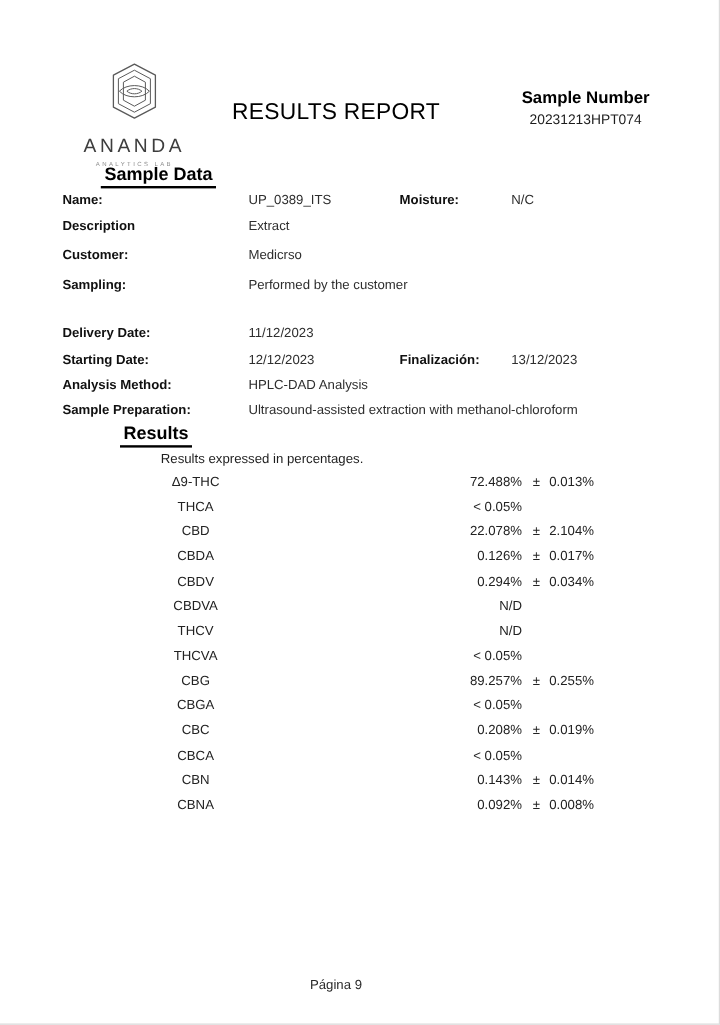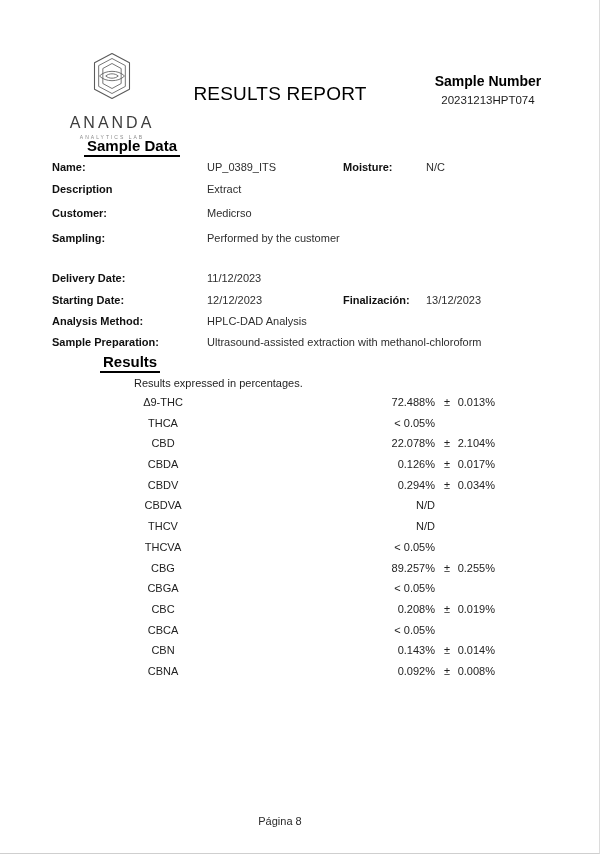--- a/index.html
+++ b/index.html
@@ -8,21 +8,21 @@
     font-family:"Liberation Sans", sans-serif; color:#1f1f1f;
     overflow:hidden; box-sizing:border-box;
     border-right:1px solid #dcdcdc; border-bottom:1px solid #cfcfcf;
   }
   .abs { position:absolute; }
   .label { font-weight:700; font-size:11px; color:#101010; }
   .value { font-size:11px; color:#2e2e2e;text-align:center; }
   .row span { position:absolute; white-space:nowrap; line-height:1.15; }
   .c1 { left:52px; }
   .c2 { left:207px; }
-  .c3 { left:326px;padding-left:17px; }
+  .c3 { left:316px;padding-left:17px; }
   .c4 { left:426px; }
 
   
   #logo { left:56px; top:52px; width:112px; text-align:center; }
   #logo svg { display:block; margin:0 auto; }
   .brand { font-size:16px; letter-spacing:3px; color:#3d3d3d; margin-top:14px; font-weight:400; }
   .tagline { font-size:5px; letter-spacing:2px; color:#8a8a8a; margin-top:2px; }
   #title { left:150px; top:83px; width:260px; text-align:center; font-size:19px; font-weight:400; color:#000; letter-spacing:0.2px; }
   #sample-number { left:418px; top:73px; width:140px; text-align:center; }
   .sn-label { font-size:14px; font-weight:700; color:#000; }
@@ -199,15 +199,15 @@
       <span class="c-unc">0.014%</span>
     </div>
       <div class="rrow">
       <span class="c-name">CBNA</span>
       <span class="c-val">0.092%</span>
       <span class="c-pm">±</span>
       <span class="c-unc">0.008%</span>
     </div>
     </div>
 
-  <div class="abs" id="footer">Página 8</div>
+  <div class="abs" id="footer">Página 9</div>
 
 </div>
 
 </body></html>

